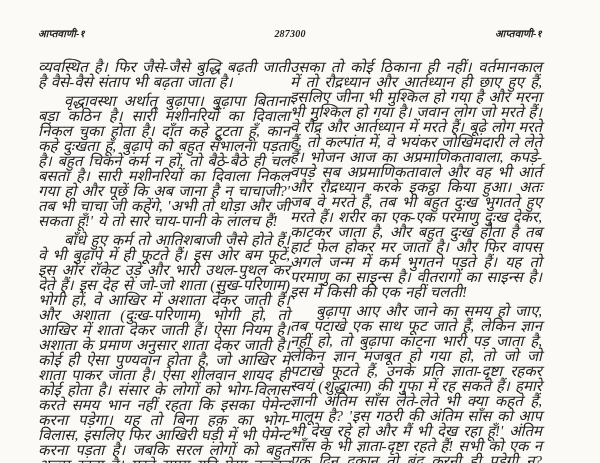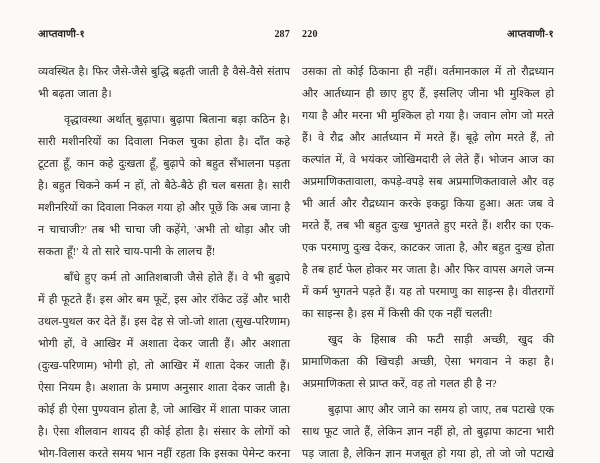--- a/index.html
+++ b/index.html
@@ -14,40 +14,40 @@
     color: #1e1e1e;
     font-family: "Liberation Serif", "DejaVu Serif", serif;
     -webkit-font-smoothing: antialiased;
   }
   .spread {
     box-sizing: border-box;
     width: 600px;
     height: 463px;
     padding: 26px 46px 0 38px;
     display: flex;
-    justify-content: space-between;
+    font-style: italic;
   }
   .page {
     width: 252px;
     display: flex;
     flex-direction: column;
   }
   .running-head {
     display: flex;
     justify-content: space-between;
     align-items: baseline;
     font-size: 10px;
     font-weight: bold;
     letter-spacing: 0.2px;
     margin-bottom: 20px;
   }
   .page-body p {
     margin: 0 0 4px 0;
-    font-size: 11px;
-    line-height: 22px;
+    font-size: 15px;
+    line-height: 15px;
     text-align: justify;
     text-indent: 26px;
     word-spacing: 1px;
   }
   .page-body p.cont {
     text-indent: 0;
   }
 </style>
 </head>
 <body>
@@ -61,23 +61,22 @@
     </header>
     <div class="page-body">
       <p class="cont">व्यवस्थित है। फिर जैसे-जैसे बुद्धि बढ़ती जाती है वैसे-वैसे संताप भी बढ़ता जाता है।</p>
       <p>वृद्धावस्था अर्थात् बुढ़ापा। बुढ़ापा बिताना बड़ा कठिन है। सारी मशीनरियों का दिवाला निकल चुका होता है। दाँत कहे टूटता हूँ, कान कहे दुःखता हूँ, बुढ़ापे को बहुत सँभालना पड़ता है। बहुत चिकने कर्म न हों, तो बैठे-बैठे ही चल बसता है। सारी मशीनरियों का दिवाला निकल गया हो और पूछें कि अब जाना है न चाचाजी?' तब भी चाचा जी कहेंगे, 'अभी तो थोड़ा और जी सकता हूँ!' ये तो सारे चाय-पानी के लालच हैं!</p>
       <p>बाँधे हुए कर्म तो आतिशबाजी जैसे होते हैं। वे भी बुढ़ापे में ही फूटते हैं। इस ओर बम फूटें, इस ओर रॉकेट उड़ें और भारी उथल-पुथल कर देते हैं। इस देह से जो-जो शाता (सुख-परिणाम) भोगी हों, वे आखिर में अशाता देकर जाती हैं। और अशाता (दुःख-परिणाम) भोगी हो, तो आखिर में शाता देकर जाती हैं। ऐसा नियम है। अशाता के प्रमाण अनुसार शाता देकर जाती है। कोई ही ऐसा पुण्यवान होता है, जो आखिर में शाता पाकर जाता है। ऐसा शीलवान शायद ही कोई होता है। संसार के लोगों को भोग-विलास करते समय भान नहीं रहता कि इसका पेमेन्ट करना पड़ेगा। यह तो बिना हक़ का भोग-विलास, इसलिए फिर आखिरी घड़ी में भी पेमेन्ट करना पड़ता है। जबकि सरल लोगों को बहुत अच्छा रहता है। मरते समय यदि ऐसा कहकर जाएँ कि हम जा रहे हैं, तो फिर भी अच्छा, उसकी ऊँची गति होती है। ऊँचे ओहदे पर जाते हैं। लेकिन बेहोशी में मरें, तो बेहोश में जाते हैं, गाय-भैंसों में जाते हैं। जिसका हार्ट फेल होता है,</p>
     </div>
   </section>
 
   <section class="page">
     <header class="running-head">
-      <span>220</span>
+      <span>300</span>
       <span>आप्तवाणी-१</span>
     </header>
     <div class="page-body">
       <p class="cont">उसका तो कोई ठिकाना ही नहीं। वर्तमानकाल में तो रौद्रध्यान और आर्तध्यान ही छाए हुए हैं, इसलिए जीना भी मुश्किल हो गया है और मरना भी मुश्किल हो गया है। जवान लोग जो मरते हैं। वे रौद्र और आर्तध्यान में मरते हैं। बूढ़े लोग मरते हैं, तो कल्पांत में, वे भयंकर जोखिमदारी ले लेते हैं। भोजन आज का अप्रमाणिकतावाला, कपड़े-वपड़े सब अप्रमाणिकतावाले और वह भी आर्त और रौद्रध्यान करके इकट्ठा किया हुआ। अतः जब वे मरते हैं, तब भी बहुत दुःख भुगतते हुए मरते हैं। शरीर का एक-एक परमाणु दुःख देकर, काटकर जाता है, और बहुत दुःख होता है तब हार्ट फेल होकर मर जाता है। और फिर वापस अगले जन्म में कर्म भुगतने पड़ते हैं। यह तो परमाणु का साइन्स है। वीतरागों का साइन्स है। इस में किसी की एक नहीं चलती!</p>
-      <p>खुद के हिसाब की फटी साड़ी अच्छी, खुद की प्रामाणिकता की खिचड़ी अच्छी, ऐसा भगवान ने कहा है। अप्रमाणिकता से प्राप्त करें, वह तो गलत ही है न?</p>
       <p>बुढ़ापा आए और जाने का समय हो जाए, तब पटाखे एक साथ फूट जाते हैं, लेकिन ज्ञान नहीं हो, तो बुढ़ापा काटना भारी पड़ जाता है, लेकिन ज्ञान मजबूत हो गया हो, तो जो जो पटाखे फूटते हैं, उनके प्रति ज्ञाता-दृष्टा रहकर स्वयं (शुद्धात्मा) की गुफा में रह सकते हैं। हमारे ज्ञानी अंतिम साँस लेते-लेते भी क्या कहते हैं, मालूम है? 'इस गठरी की अंतिम साँस को आप भी देख रहे हो और मैं भी देख रहा हूँ!' अंतिम साँस के भी ज्ञाता-दृष्टा रहते हैं! सभी को एक न एक दिन दुकान तो बंद करनी ही पड़ेगी न? सभी जाने के लिए ही तो आते हैं ने? अरे! जन्म होते ही 'बे टु स्मशान' शुरू हो जाता है। अरे! तू कहाँ चला? स्मशान की ओर। अरे! तू स्मशान जा रहा है और रास्ते में पकोड़े-वकोड़े खाने क्यों बैठ गया? कुछ तो सोच? प्रतिक्षण तू स्मशान की ओर आगे बढ़ रहा है! कभी न कभी अंतिम</p>
     </div>
   </section>
 
 </div>
 
 </body></html>

